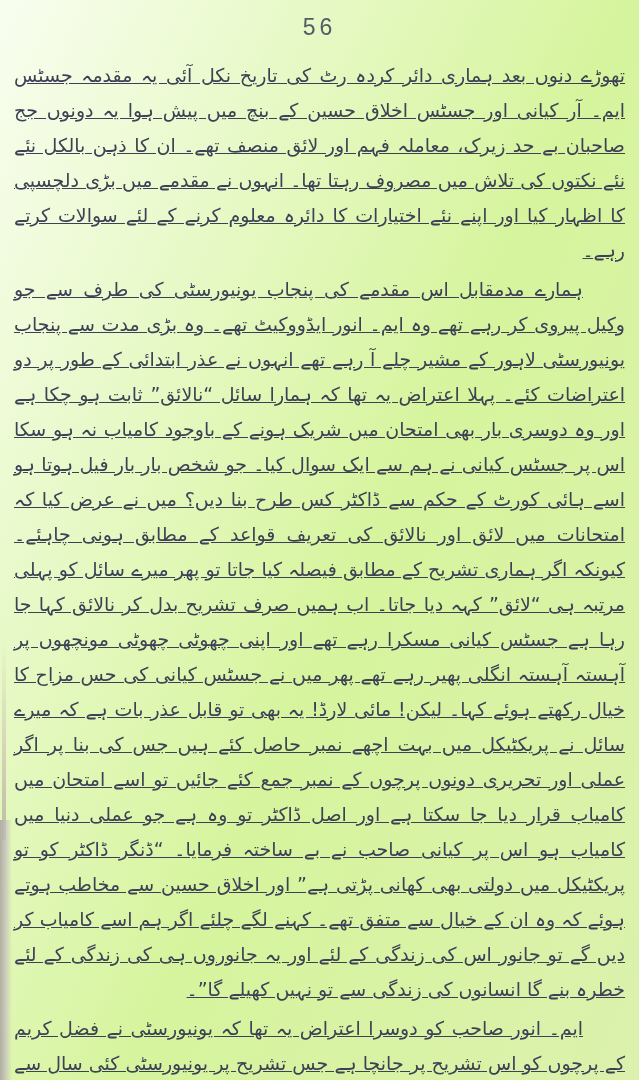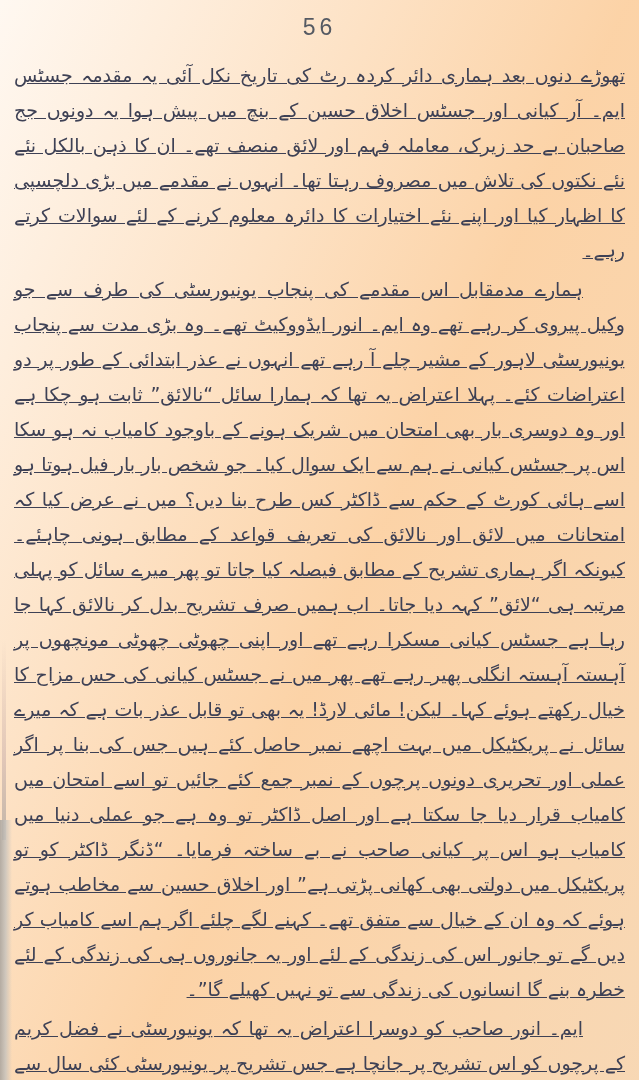--- a/index.html
+++ b/index.html
@@ -6,21 +6,21 @@
     margin: 0;
     padding: 0;
     background: #e8e6e2;
     font-family: "DejaVu Sans", "Liberation Serif", sans-serif;
   }
   .page {
     position: relative;
     width: 639px;
     height: 1080px;
     margin: 0 auto;
-    background: #fdba74;
+    background: #bef264;
     overflow: hidden;
     box-sizing: border-box;
     direction: rtl;
   }
   
   .page::before {
     content: "";
     position: absolute;
     inset: 0;
     background: linear-gradient(115deg, rgba(255,255,255,0.9) 0%, rgba(250,248,243,0.4) 55%, rgba(243,240,233,0.55) 100%);

